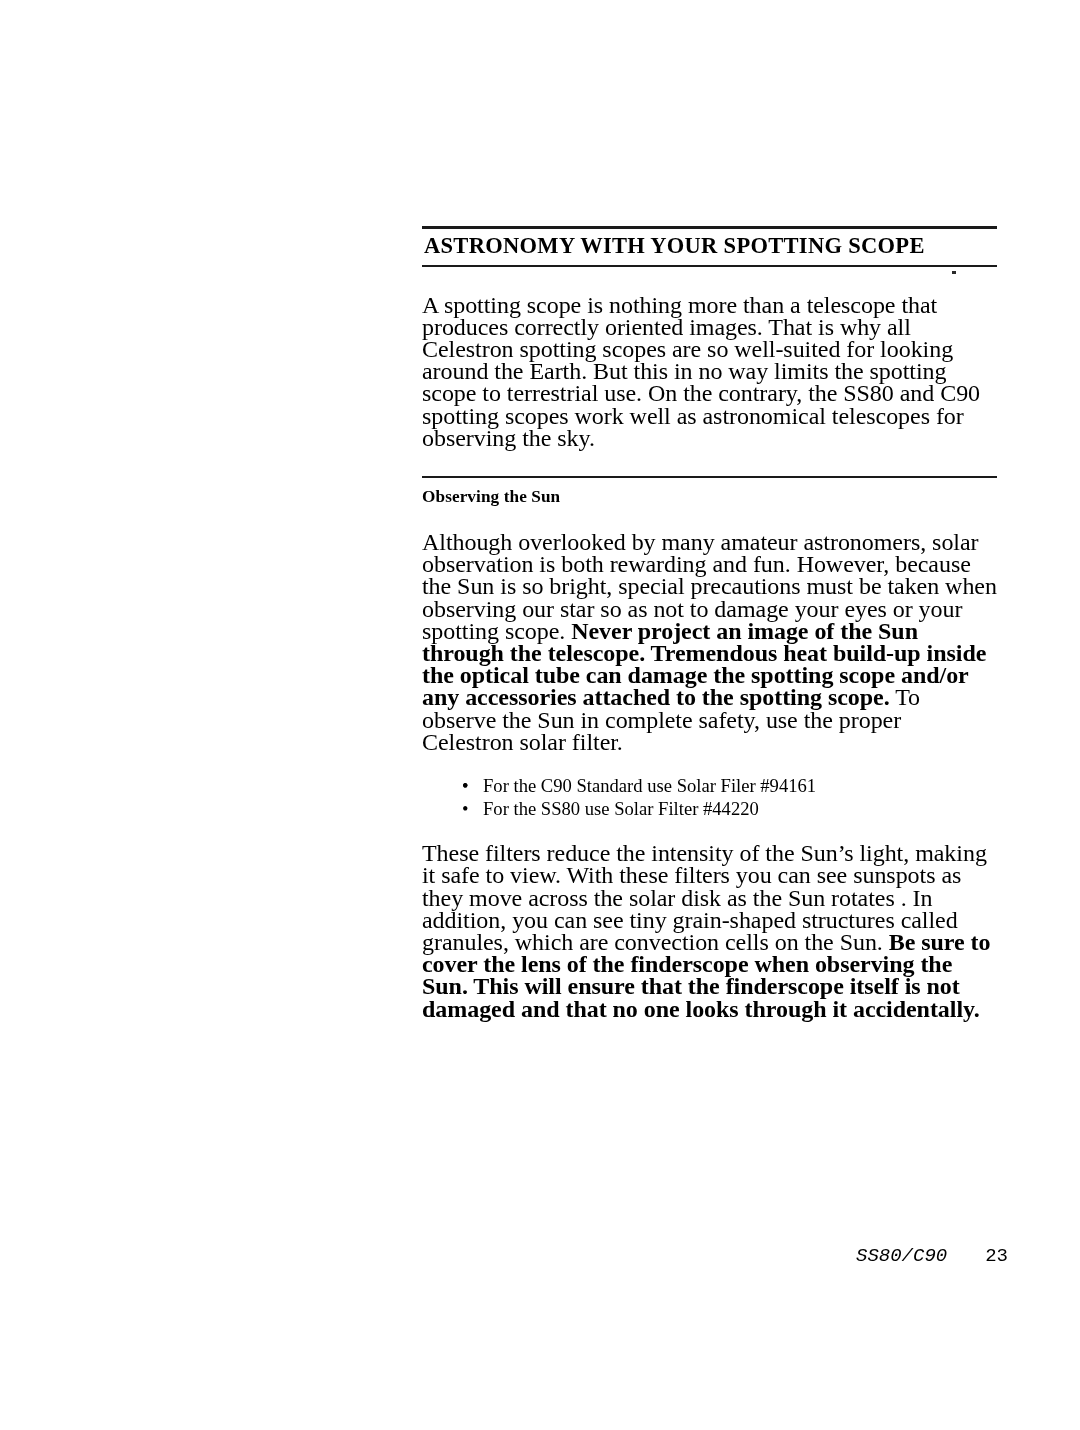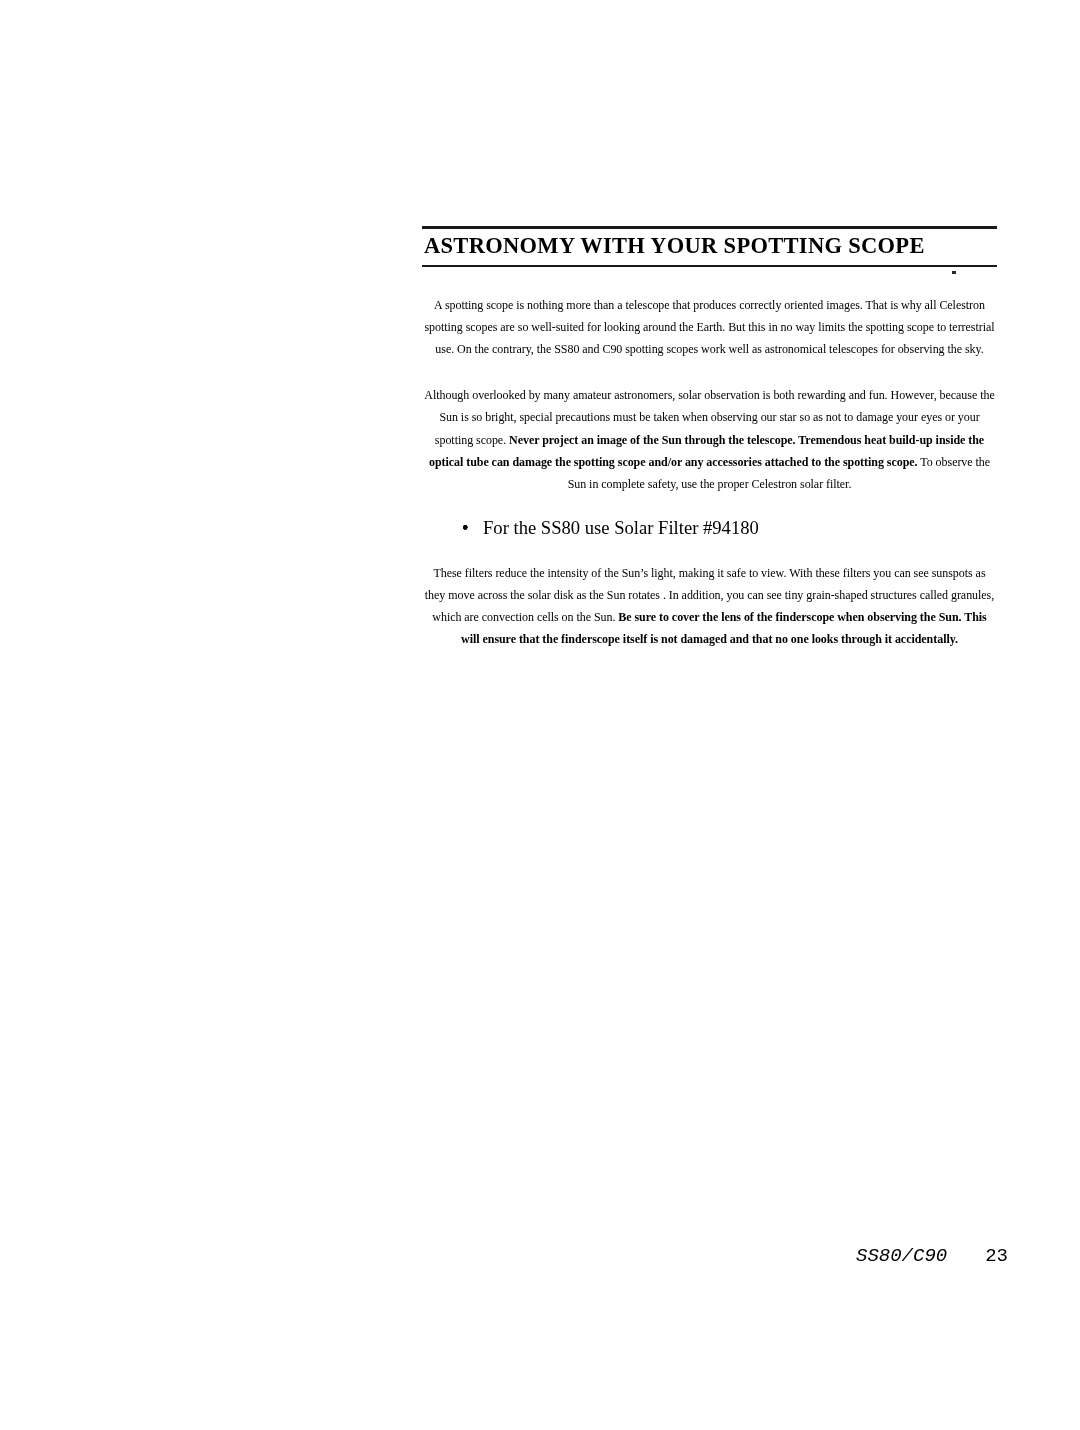--- a/index.html
+++ b/index.html
@@ -60,23 +60,23 @@
     position: absolute;
     width: 4px;
     height: 3px;
     background: #2a2a2a;
     left: 530px;
     top: 45px;
   }
 
   
   .para {
-    font-size: 12px;
+    font-size: 24px;
     line-height: 22.2px;
-    text-align: center;
+    text-align: left;
     margin: 0;
     letter-spacing: -0.05px;
   }
   .para b { font-weight: bold; }
 
   #intro-para { margin-top: 27px; }
 
   
   .section-head {
     margin-top: 27px;
@@ -145,27 +145,31 @@
 
     <div class="chapter-head">
       <div class="rule-thick"></div>
       <div class="chapter-title">ASTRONOMY WITH YOUR SPOTTING SCOPE</div>
       <div class="rule-thin"></div>
       <div class="speck"></div>
     </div>
 
     <p class="para" id="intro-para">A spotting scope is nothing more than a telescope that produces correctly oriented images.  That is why all Celestron spotting scopes are so well-suited for looking around the Earth.  But this in no way limits the spotting scope to terrestrial use.  On the contrary, the SS80 and C90 spotting scopes work well as astronomical telescopes for observing the sky.</p>
 
+    <div class="section-head">
+      <div class="rule-thin"></div>
+      <div class="section-title">Observing the Sun</div>
+    </div>
 
     <p class="para" id="sun-para"><span>Although overlooked by many amateur astronomers, solar observation is both rewarding and fun.  However, because the Sun is so bright, special precautions must be taken when observing our star so as not to damage your eyes or your spotting scope.  </span><b>Never project an image of the Sun through the telescope.  Tremendous heat build-up inside the optical tube can damage the spotting scope and/or any accessories attached to the spotting scope.</b><span>  To observe the Sun in complete safety, use the proper Celestron solar filter.</span></p>
 
     <ul class="bullets">
       <li><span class="bullet-dot">•</span></li>
-      <li><span class="bullet-dot">•</span></li>
-      <li><span class="bullet-dot">•</span><span>For the SS80 use Solar Filter #94180</span></li>
+      <li><span class="bullet-dot">•</span><span>For the C90 Standard use Solar Filer #94161</span></li>
+      <li><span class="bullet-dot">•</span><span>For the SS80 use Solar Filter #44220</span></li>
     </ul>
 
     <p class="para" id="filters-para"><span>These filters reduce the intensity of the Sun’s light, making it safe to view.  With these filters you can see sunspots as they move across the solar disk as the Sun rotates .  In addition, you can see tiny grain-shaped structures called granules, which are convection cells on the Sun.  </span><b>Be sure to cover the lens of the finderscope when observing the Sun.  This will ensure that the finderscope itself is not damaged and that no one looks through it accidentally.</b></p>
 
   </div>
 
   <div class="footer">
     <span class="model">SS80/C90</span><span class="pageno">23</span>
   </div>
 

